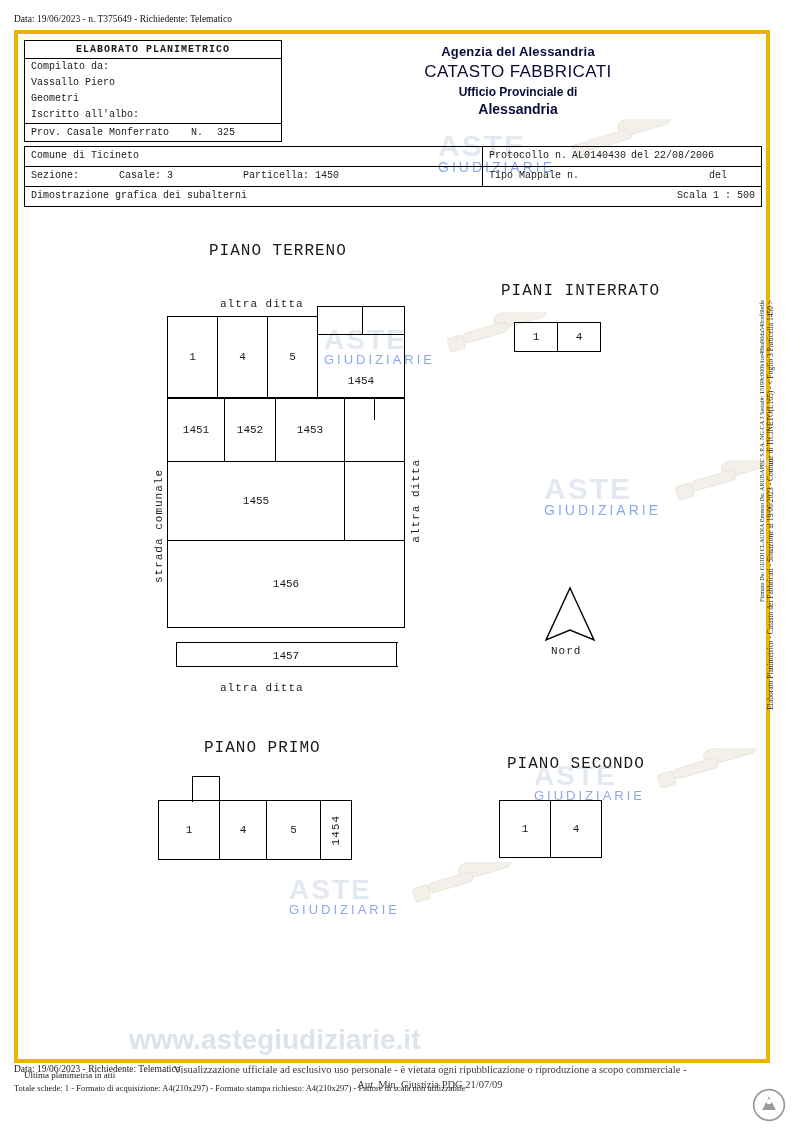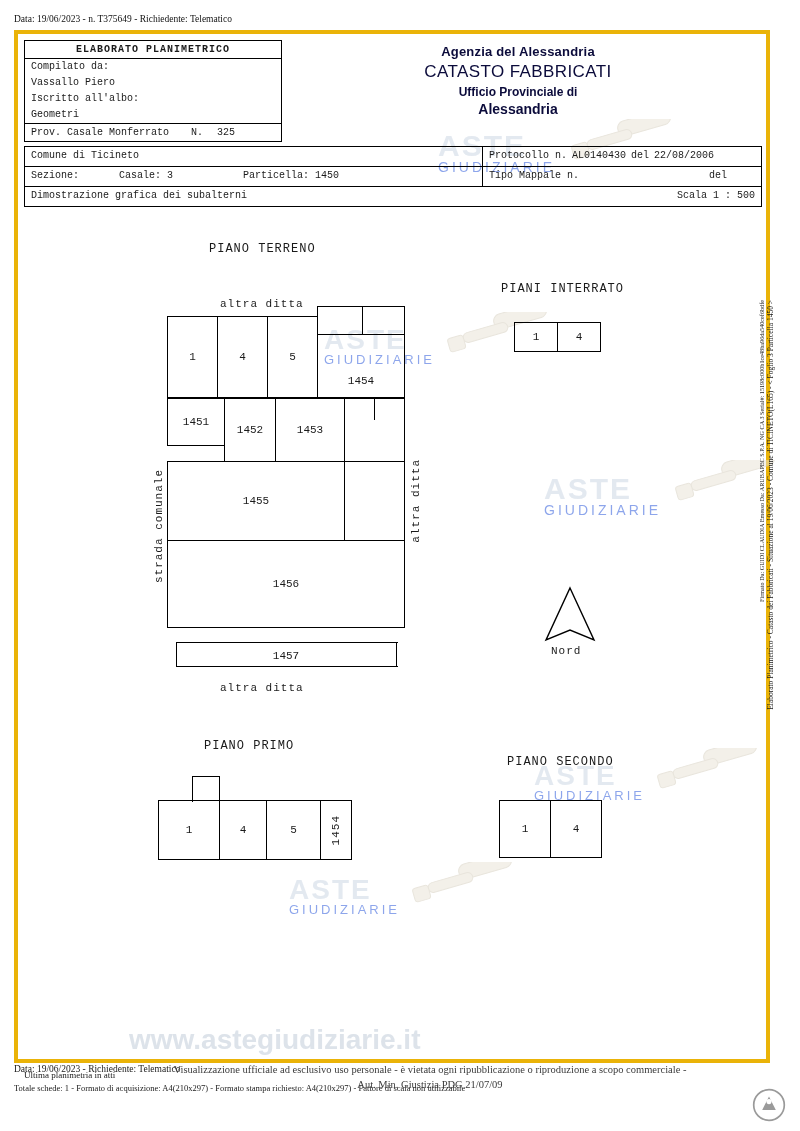--- a/index.html
+++ b/index.html
@@ -33,21 +33,21 @@
   .band-c{padding:3px 6px;}
   .band-left{width:445px;border-right:1px solid #000;}
   .band-right{flex:1;}
   .band-row.last{height:19px;}
   .fl{display:flex;}
 
   
   .canvas{position:absolute;left:6px;top:170px;width:736px;height:855px;}
 
   .lbl{position:absolute;font-family:"Liberation Mono",monospace;font-size:11px;letter-spacing:1px;}
-  .lbl.big{font-size:12px;}
+  .lbl.big{font-size:16px;}
   .cell{position:absolute;border:1.4px solid #000;box-sizing:border-box;display:flex;align-items:center;justify-content:center;font-family:"Liberation Mono",monospace;font-size:11px;}
   .vline{position:absolute;background:#000;}
   .hline{position:absolute;background:#000;}
   .vert{writing-mode:vertical-rl;transform:rotate(180deg);font-family:"Liberation Mono",monospace;font-size:11px;letter-spacing:1px;}
 
   
   .wm{position:absolute;pointer-events:none;user-select:none;opacity:.5;}
   .wm .a{font-family:"Liberation Sans",sans-serif;font-weight:bold;color:#c9d4e2;letter-spacing:2px;}
   .wm .g{font-family:"Liberation Sans",sans-serif;color:#1d4ed8;letter-spacing:3px;}
   .gavel{position:absolute;}
@@ -70,22 +70,22 @@
 <div class="page">
 
   <div class="topmeta">Data: 19/06/2023 - n. T375649 - Richiedente: Telematico</div>
 
   <div class="frame">
 
     <div class="elab-box">
       <div class="elab-title">ELABORATO PLANIMETRICO</div>
       <div class="elab-l">Compilato da:</div>
       <div class="elab-l">Vassallo Piero</div>
+      <div class="elab-l">Geometri</div>
       <div class="elab-l">Iscritto all'albo:</div>
-      <div class="elab-l">Geometri</div>
       <div class="elab-row fl">
         <span>Prov. Casale Monferrato</span>
         <span style="margin-left:22px">N.</span>
         <span style="margin-left:14px">325</span>
       </div>
     </div>
 
     <div class="agency">
       <div class="ag1">Agenzia del Alessandria</div>
       <div class="ag2">CATASTO FABBRICATI</div>
@@ -192,21 +192,21 @@
 
       <div class="cell" style="left:143px;top:112px;width:51px;height:82px;">1</div>
       <div class="cell" style="left:193px;top:112px;width:51px;height:82px;">4</div>
       <div class="cell" style="left:243px;top:112px;width:51px;height:82px;">5</div>
 
       <div class="cell" style="left:293px;top:102px;width:88px;height:92px;align-items:flex-end;padding-bottom:10px;">1454</div>
       <div class="hline" style="left:293px;top:130px;width:88px;height:1.4px;"></div>
       <div class="vline" style="left:338px;top:102px;width:1.4px;height:28px;"></div>
       <div class="vline" style="left:350px;top:194px;width:1.4px;height:22px;"></div>
 
-      <div class="cell" style="left:143px;top:194px;width:58px;height:48px;">1451</div>
+      <div class="cell" style="left:143px;top:194px;width:58px;height:64px;">1451</div>
       <div class="cell" style="left:200px;top:194px;width:52px;height:64px;">1452</div>
       <div class="cell" style="left:251px;top:194px;width:70px;height:64px;">1453</div>
       <div class="cell" style="left:320px;top:194px;width:61px;height:64px;border-left:none;"></div>
 
       <div class="cell" style="left:143px;top:257px;width:178px;height:80px;">1455</div>
       <div class="cell" style="left:320px;top:257px;width:61px;height:80px;border-left:none;"></div>
 
       <div class="cell" style="left:143px;top:336px;width:238px;height:88px;">1456</div>
 
       <div class="cell" style="left:152px;top:441px;width:220px;height:22px;border:none;">1457</div>

